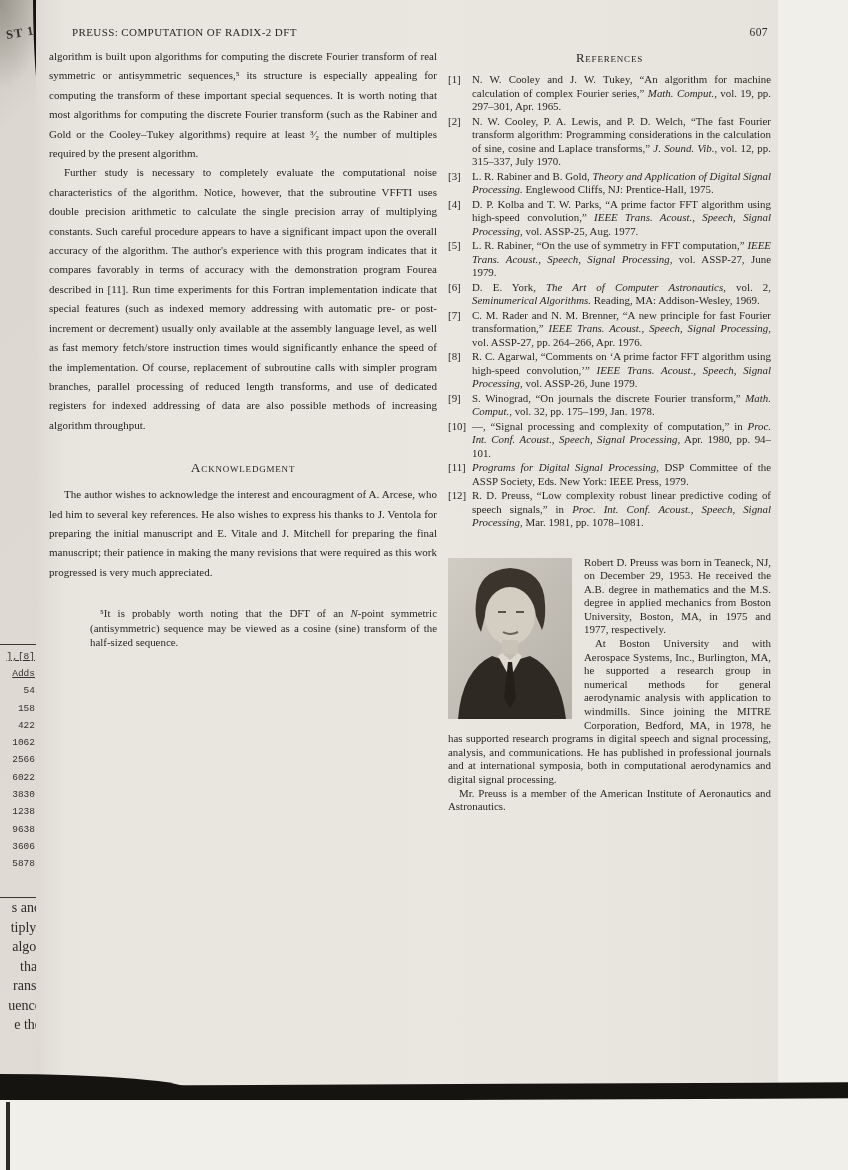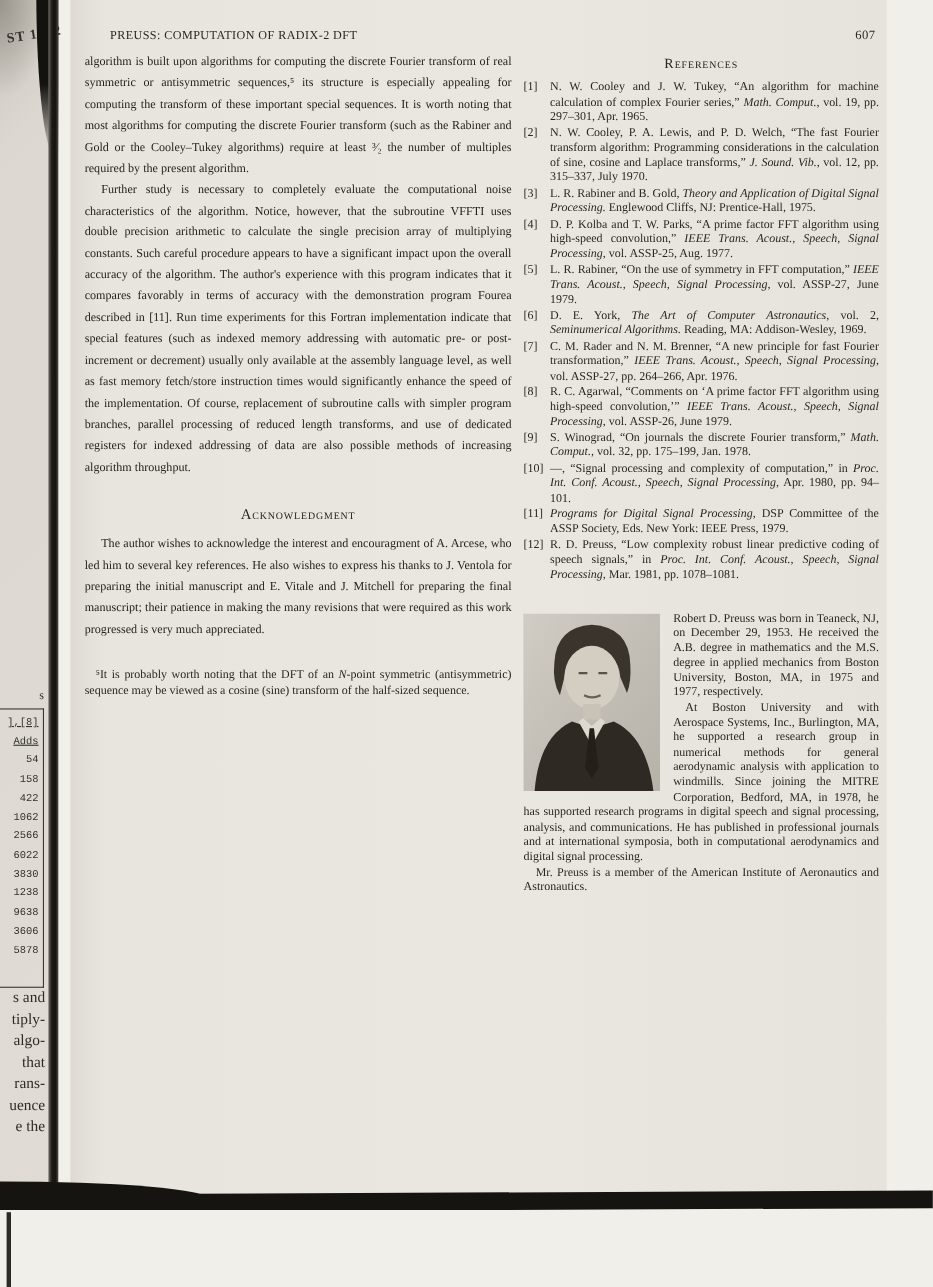--- a/index.html
+++ b/index.html
@@ -50,21 +50,21 @@
     position:absolute;left:-4px;top:644px;width:43px;height:252px;
     border-top:1.5px solid #3a3731;border-right:1.5px solid #3a3731;border-bottom:1.5px solid #3a3731;
     font-family:"Liberation Mono", monospace;font-size:9.5px;color:#33302b;
   }
   .frag-table .th{display:block;text-align:right;padding-right:4px;text-decoration:underline;margin-top:6px;}
   .frag-table .num{display:block;text-align:right;padding-right:4px;margin-top:6.3px;}
   .frag-lines{position:absolute;left:0;top:898px;width:41px;text-align:right;font-size:14px;line-height:19.5px;color:#2e2b27;}
   .frag-lines span{display:block;}
   
   .page{
-    position:absolute;left:64px;top:0;width:742px;height:1086px;
+    position:absolute;left:36px;top:0;width:742px;height:1086px;
     background:linear-gradient(90deg,#dedad3 0%,#e8e5df 4%,#eae7e1 55%,#e6e3dc 100%);
   }
   .running-head{
     display:flex;justify-content:space-between;align-items:baseline;
     padding:20px 10px 0 36px;
     font-size:11px;letter-spacing:0.4px;color:#2a2824;
   }
   .running-head .pageno{font-size:11.5px;padding-top:6px;}
   .cols{display:flex;gap:11px;padding:9px 7px 0 13px;}
   .col-left{width:388px;flex:none;}
@@ -76,20 +76,21 @@
   }
   .body-p + .body-p{text-indent:15px;}
   .sec-head{
     text-align:center;font-variant:small-caps;font-size:13.5px;letter-spacing:0.8px;
     margin:25px 0 9px 0;color:#27241f;
   }
   .ack-p{text-indent:15px;}
   .footnote{
     margin-top:24px;font-size:10.9px;line-height:14.6px;text-align:justify;color:#2a2722;
     text-indent:10px;
+    margin-left:41px;
   }
   
   .refs-head{
     text-align:center;font-variant:small-caps;font-size:12.8px;letter-spacing:0.8px;
     margin:4px 0 7px 0;color:#27241f;
   }
   .ref-item{
     display:flex;font-size:10.9px;line-height:13.5px;color:#2a2722;margin:0 0 1px 0;
   }
   .ref-label{flex:none;width:24px;}

